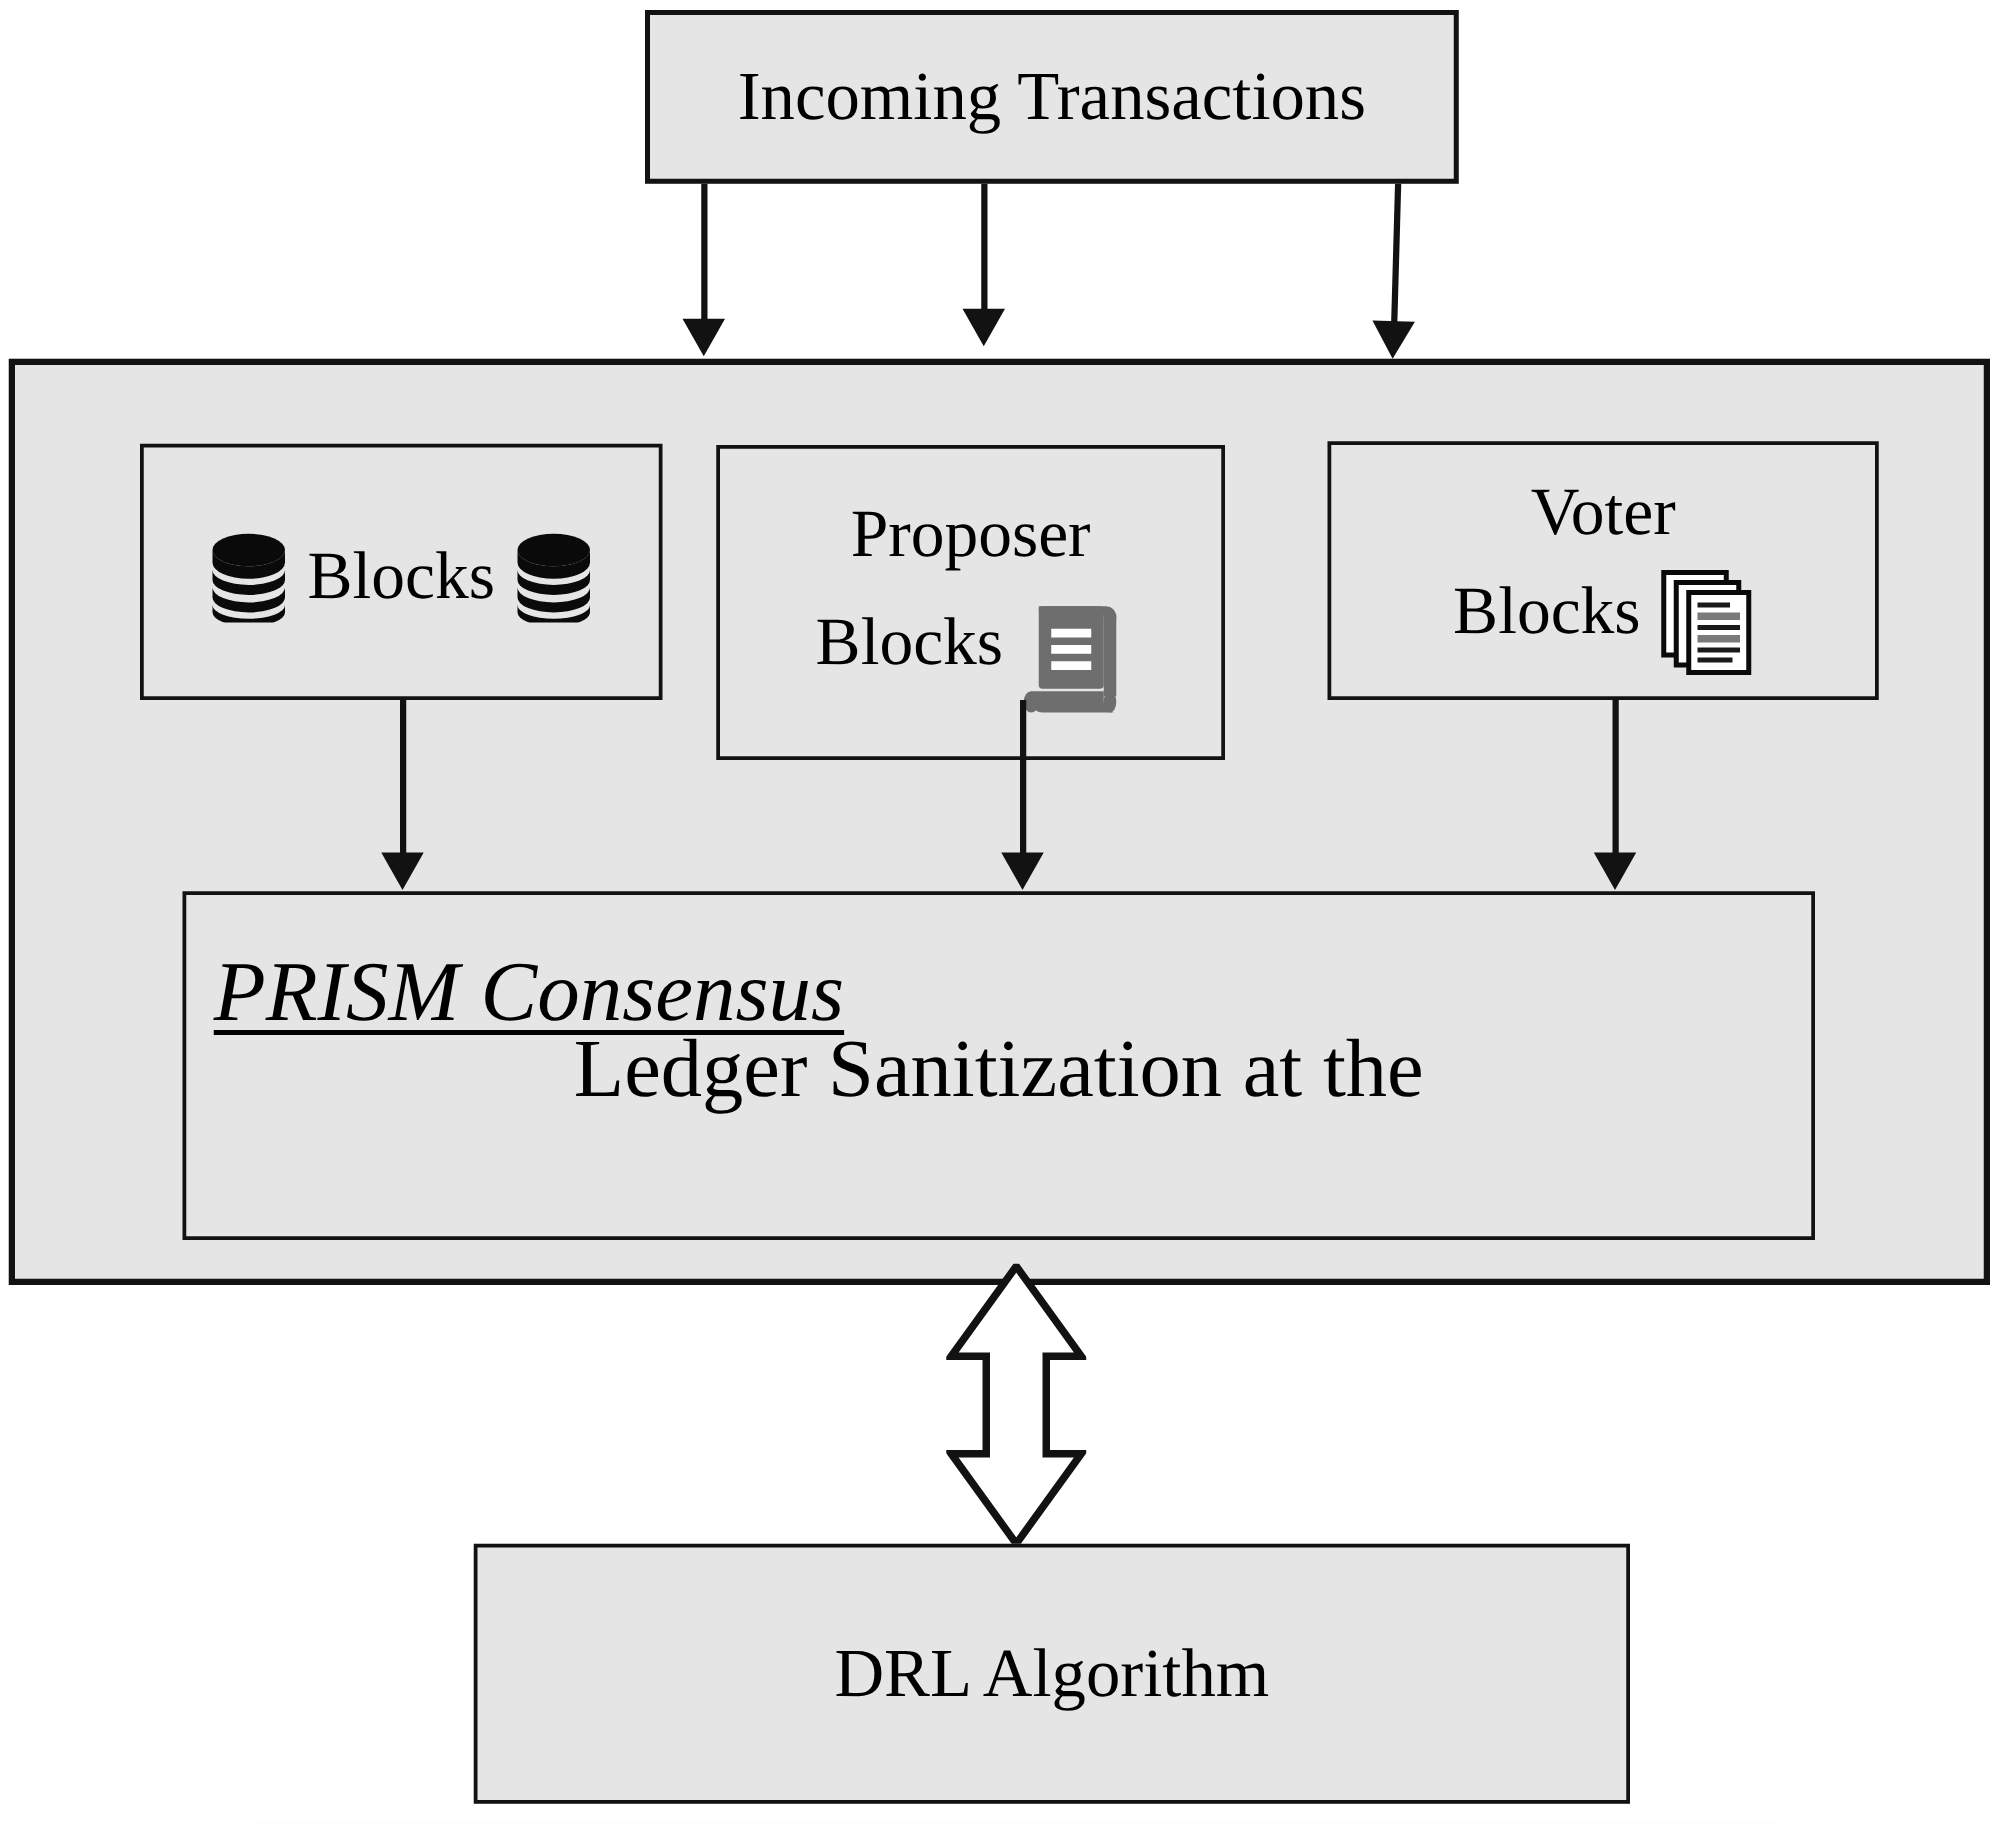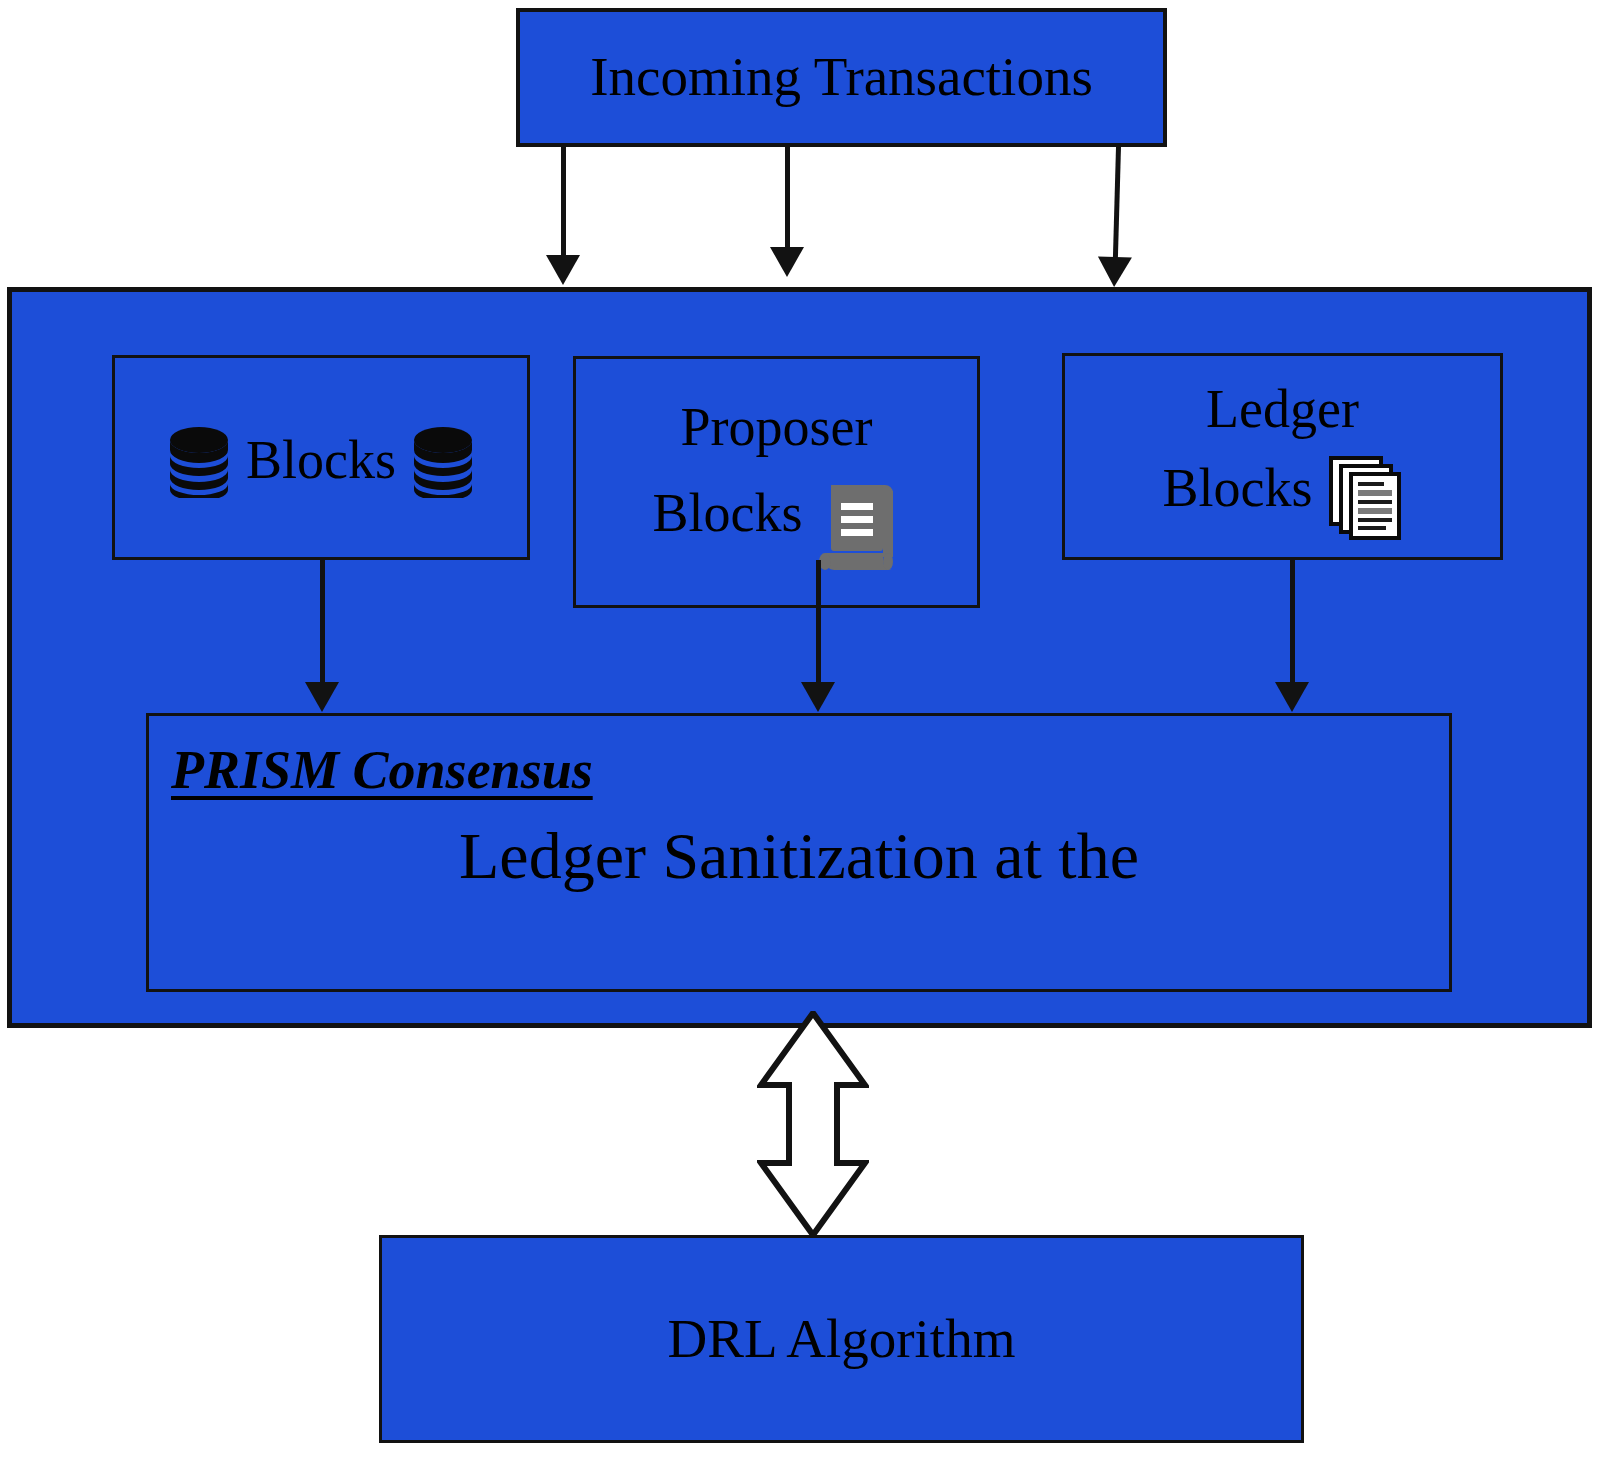--- a/index.html
+++ b/index.html
@@ -8,21 +8,21 @@
     width:1600px;height:1458px;
     background:#ffffff;
     font-family:"Liberation Serif","DejaVu Serif",serif;
     color:#000000;
     overflow:hidden;
   }
   .box{
     position:absolute;
     box-sizing:border-box;
     border:4px solid #121212;
-    background:#1d4ed8;
+    background:#e5e5e5;
   }
   .box.thin{border-width:3px;}
   .box.outer{border-width:5px;}
   .ctr{
     display:flex;align-items:center;justify-content:center;
     text-align:center;
   }
   .label{
     font-size:55px;
     line-height:1.18;
@@ -49,23 +49,23 @@
   .blk-line1{font-size:54px;line-height:1.05;}
   .blk-line2{
     font-size:54px;line-height:1.05;
     display:flex;align-items:center;justify-content:space-between;gap:14px;
     margin-top:6px;
   }
 
   
   #prism-box{left:146px;top:713px;width:1306px;height:279px;}
   #prism-title{
-    position:absolute;left:22px;top:25px;
-    font-style:italic;font-weight:bold;
-    font-size:54px;line-height:1.1;
+    position:absolute;left:22px;top:40px;
+    font-style:italic;font-weight:normal;
+    font-size:68px;line-height:1.1;
     text-decoration:underline;
     text-underline-offset:8px;
     text-decoration-thickness:4px;
     white-space:nowrap;
   }
   #prism-body{
     position:absolute;left:0;right:0;top:98px;
     text-align:center;
     font-size:66px;line-height:1.28;
   }
@@ -191,21 +191,21 @@
             <ellipse cx="8" cy="86.5" rx="6" ry="8.5" fill="#6e6e6e"></ellipse>
             <ellipse cx="71" cy="86.5" rx="5" ry="8.5" fill="#6e6e6e"></ellipse>
           </svg>
         </span>
       </div>
     </div>
   </div>
 
   <div class="box thin" id="voter-box">
     <div class="blk-inner">
-      <div class="blk-line1">Ledger</div>
+      <div class="blk-line1">Voter</div>
       <div class="blk-line2">
         <span>Blocks</span>
         <span class="papers-icon">
           <svg viewBox="0 0 76 88">
             <rect x="4" y="4" width="50" height="66" fill="#ffffff" stroke="#0a0a0a" stroke-width="4"></rect>
             <rect x="14" y="12" width="50" height="66" fill="#ffffff" stroke="#0a0a0a" stroke-width="4"></rect>
             <rect x="24" y="20" width="48" height="64" fill="#ffffff" stroke="#0a0a0a" stroke-width="4"></rect>
             <rect x="31" y="28" width="26" height="4" fill="#1a1a1a"></rect>
             <rect x="31" y="36" width="34" height="6" fill="#7a7a7a"></rect>
             <rect x="31" y="46" width="34" height="4" fill="#1a1a1a"></rect>

